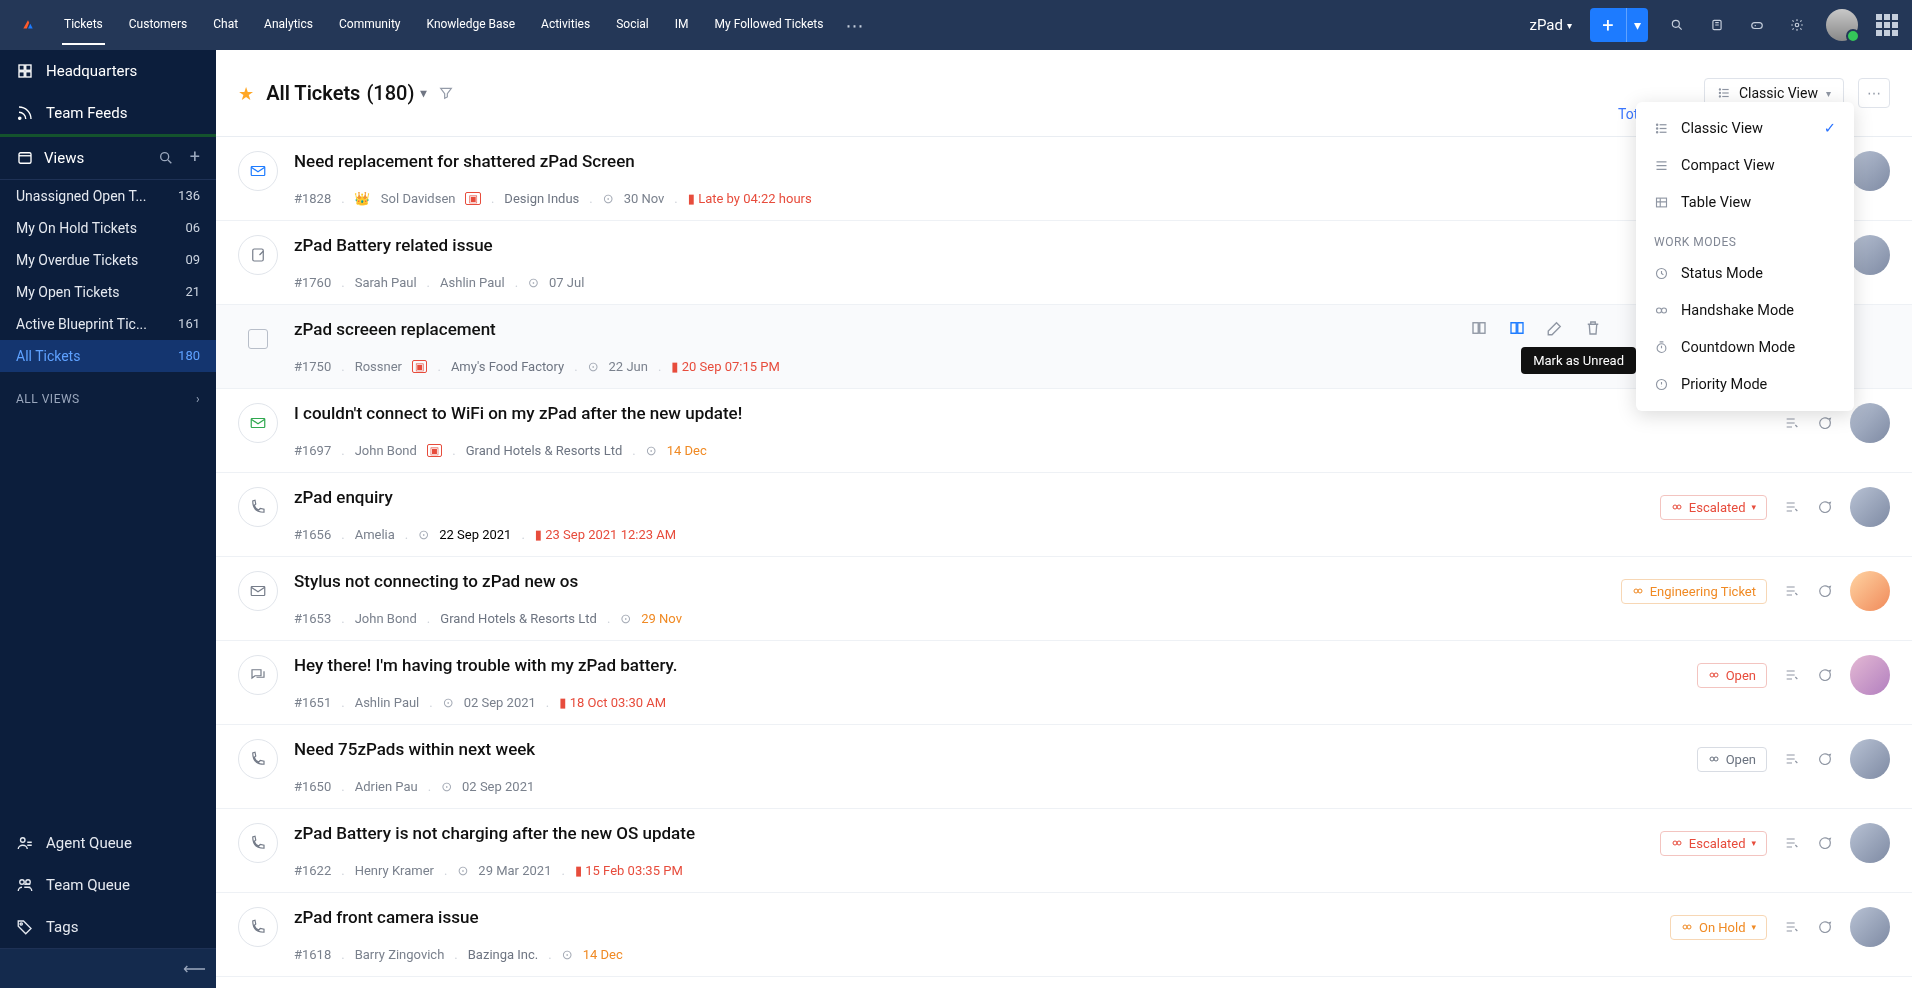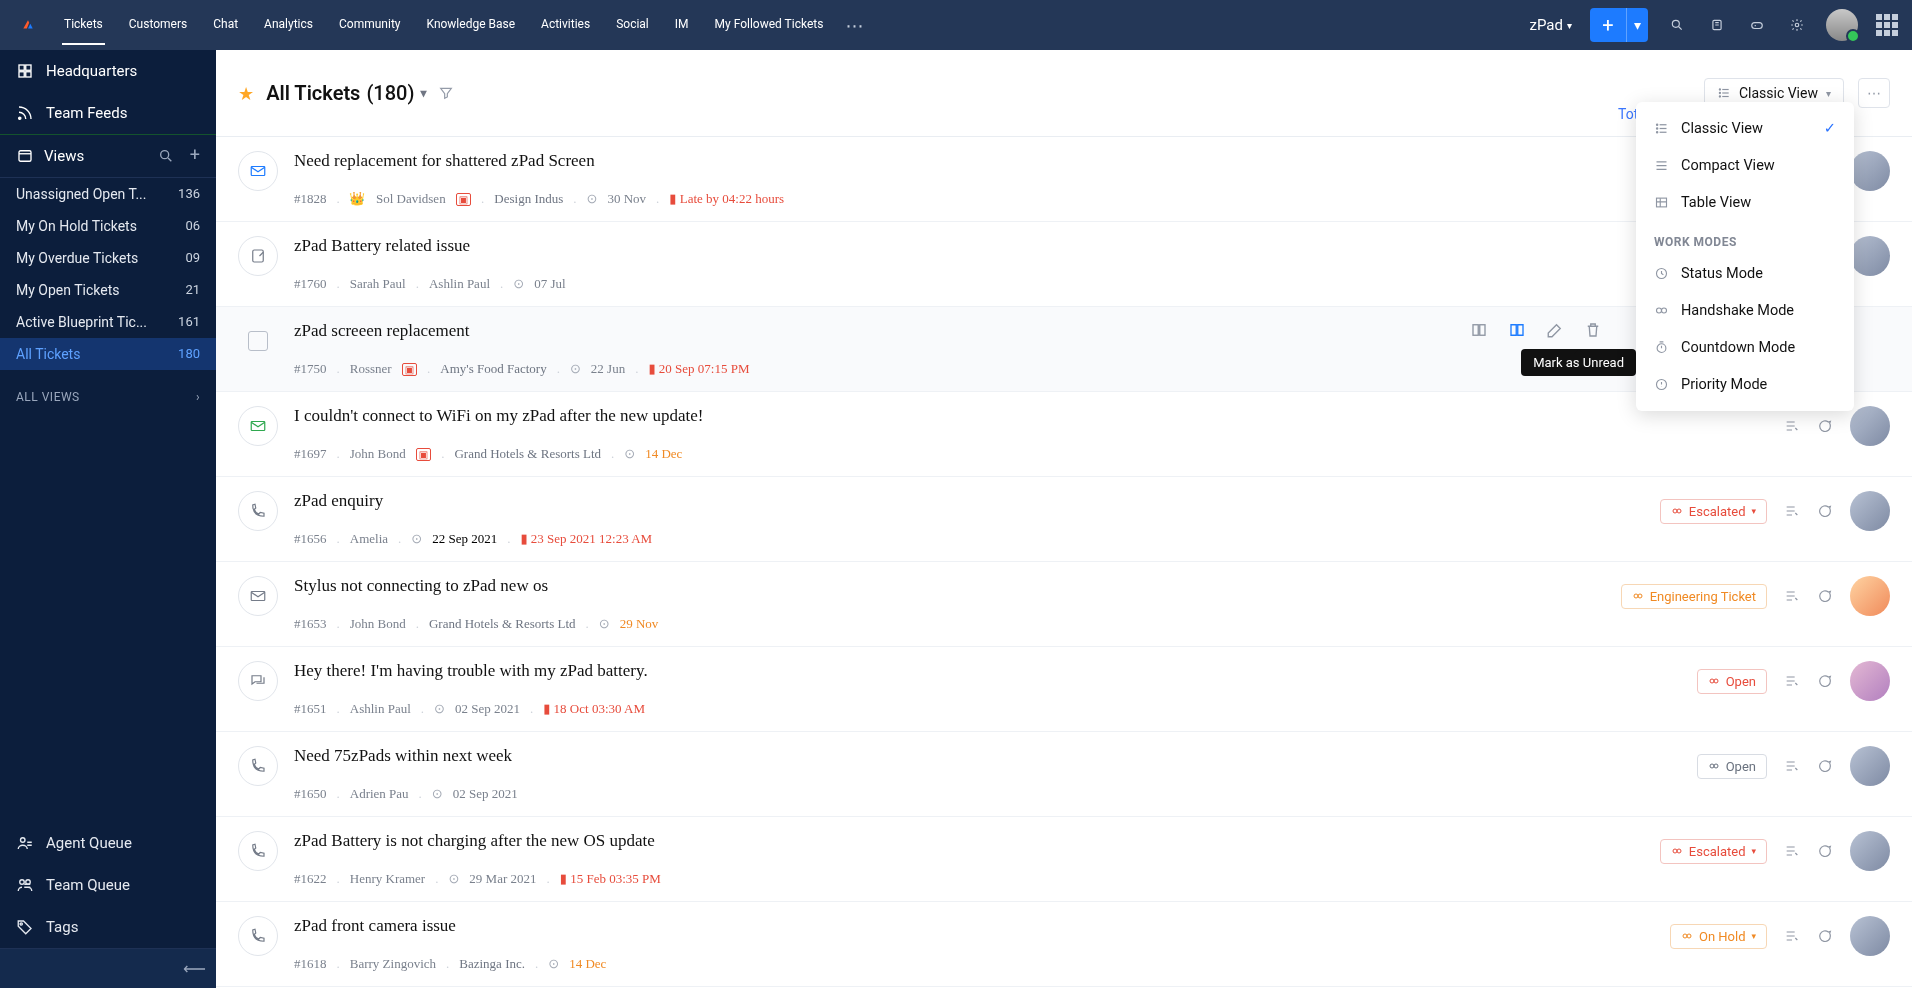--- a/index.html
+++ b/index.html
@@ -17,21 +17,21 @@
 .adddrop{ background:#1d7bff; color:#fff; width:22px; height:34px; display:flex; align-items:center; justify-content:center; border-left:1px solid rgba(255,255,255,.3); border-radius:0 4px 4px 0; cursor:pointer;}
 .topicon { width:22px; height:22px; color:#c5cedc; cursor:pointer; display:flex; align-items:center; justify-content:center;}
 .avatar-top{ width:32px;height:32px;border-radius:50%; background:linear-gradient(#c8c8c8,#888); position:relative;}
 .avatar-top::after{content:"";position:absolute;right:-2px;bottom:-2px;width:10px;height:10px;border-radius:50%;background:#34c759;border:2px solid #243757;}
 .apps-grid{width:22px;height:22px;display:grid;grid-template-columns:repeat(3,1fr);grid-template-rows:repeat(3,1fr);gap:2px;cursor:pointer;}
 .apps-grid span{background:#c5cedc;}
 
 .layout{display:flex; height:calc(100% - 50px);justify-content:space-between;}
 .sidebar{width:216px; background:#0c1e3c; color:#cbd3df; display:flex; flex-direction:column;}
 .sb-top .sb-row{display:flex;align-items:center;gap:12px;padding:12px 16px;cursor:pointer;font-size:15px;color:#fff;}
-.views-head{display:flex;align-items:center;justify-content:space-between;padding:12px 16px;border-top:1px solid #14532d;border-bottom:1px solid #1e3155;}
+.views-head{display:flex;align-items:center;justify-content:space-between;padding:12px 16px;border-top:3px solid #14532d;border-bottom:1px solid #1e3155;}
 .views-head .lbl{display:flex;align-items:center;gap:10px;font-size:15px;color:#fff;}
 .views-head .acts{display:flex;gap:16px;color:#9aa7bd;}
 .sb-section-title{padding:14px 16px 8px;font-size:12px;letter-spacing:.5px;color:#9aa7bd;display:flex;justify-content:space-between;align-items:center;}
 .sb-list .vitem{display:flex;justify-content:space-between;padding:8px 16px;font-size:14px;cursor:pointer;color:#e5e9f0;}
 .sb-list .vitem.active{background:#14356f;color:#5ea1ff;}
 .sb-list .vitem.active .cnt{color:#5ea1ff;}
 .cnt{color:#cbd3df;font-size:13px;}
 .trunc{max-width:140px;overflow:hidden;text-overflow:ellipsis;white-space:nowrap;}
 .sb-bottom{margin-top:auto;}
 .sb-bottom .sb-row{display:flex;align-items:center;gap:12px;padding:12px 16px;cursor:pointer;font-size:15px;color:#e5e9f0;}
@@ -44,30 +44,30 @@
 .title .count{font-weight:500;}
 .title .chev{color:#707683;font-size:12px;}
 .filter-ico{color:#949ba8;cursor:pointer;}
 .head-right{margin-left:auto;display:flex;align-items:center;gap:14px;}
 .totalcount{color:#3a76ff;font-size:14px;cursor:pointer;margin-top:42px;}
 .viewbtn{border:1px solid #dfe3ea;padding:6px 12px;border-radius:4px;display:flex;align-items:center;gap:8px;cursor:pointer;font-size:14px;}
 .morebtn{border:1px solid #dfe3ea;padding:6px 8px;border-radius:4px;cursor:pointer;color:#949ba8;}
 .dropdown{position:absolute;top:52px;right:58px;width:218px;background:#fff;border-radius:6px;box-shadow:0 4px 20px rgba(0,0,0,.15);padding:8px 0;z-index:50;}
 .dropdown .ditem{display:flex;align-items:center;gap:12px;padding:10px 18px;cursor:pointer;font-size:14.5px;}
 .dropdown .ditem .chk{margin-left:auto;color:#2872ff;}
-.dropdown .dhead{padding:14px 18px 6px;font-size:12px;letter-spacing:.5px;color:#818794;font-weight:700;}
+.dropdown .dhead{padding:14px 18px 6px;font-size:12px;letter-spacing:.5px;color:#818794;font-weight:400;}
 
 .ticketlist{flex:1;overflow-y:auto;}
 .ticket{display:flex;align-items:flex-start;padding:14px 22px;border-bottom:1px solid #eef1f5;gap:16px;position:relative;}
 .ticket.hovered{background:#f9fafc;}
 .ticon{width:40px;height:40px;border:1px solid #e1e5eb;border-radius:50%;display:flex;align-items:center;justify-content:center;color:#757c89;flex-shrink:0;}
 .ticon.blue{color:#1d7bff;}
 .ticon.green{color:#2fa84f;}
 .ticon.checkbox{border-radius:3px;width:20px;height:20px;border:1.5px solid #b8bec9;margin:10px;}
-.tkbody{flex:1;min-width:0;font-family:Liberation Serif, serif;}
+.tkbody{flex:1;min-width:0;}
 .tksubj{font-size:17px;font-weight:500;color:#111;margin-bottom:5px;}
 .tkmeta{display:flex;align-items:center;gap:10px;font-size:13px;color:#7a818d;flex-wrap:wrap;margin-top:20px;}
 .tkmeta .id{color:#7a818d;}
 .tkmeta .sep{color:#cfd3da;}
 .tkmeta .vip{color:#ffb400;}
 .tkmeta .due{color:#e74c3c;}
 .tkmeta .clk{color:#a3a9b4;}
 .tkmeta .org{color:#6e7582;}
 .tkright{display:flex;align-items:center;gap:17px;}
 .badge{border:1px solid;padding:4px 10px;border-radius:4px;font-size:13px;display:flex;align-items:center;gap:6px;}

